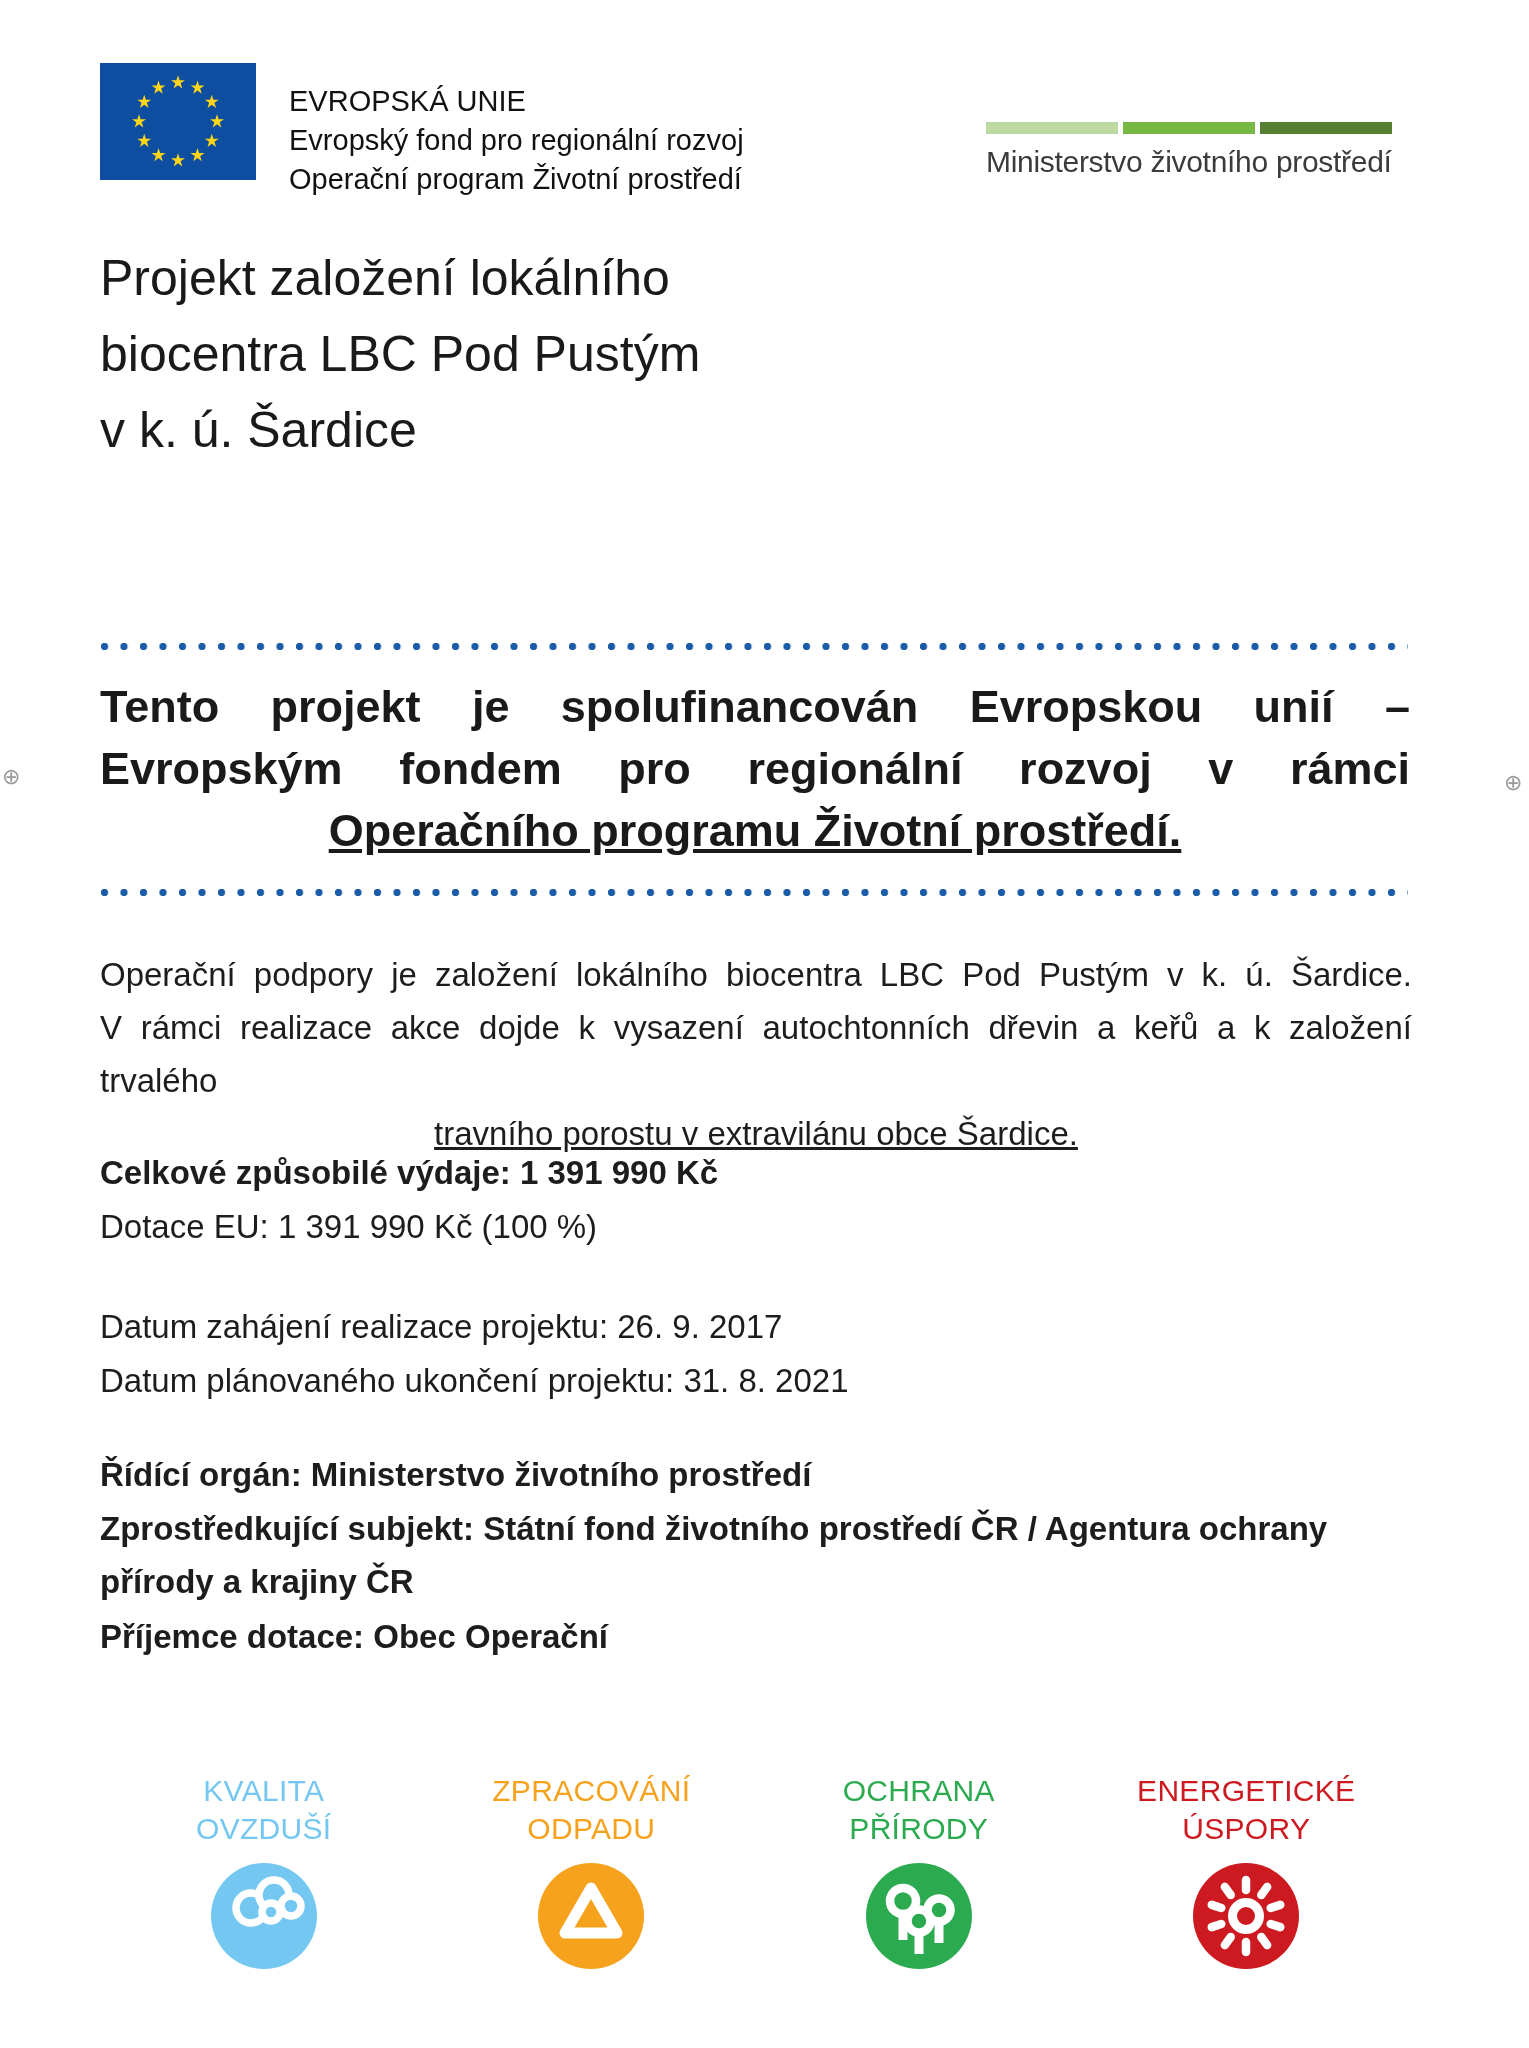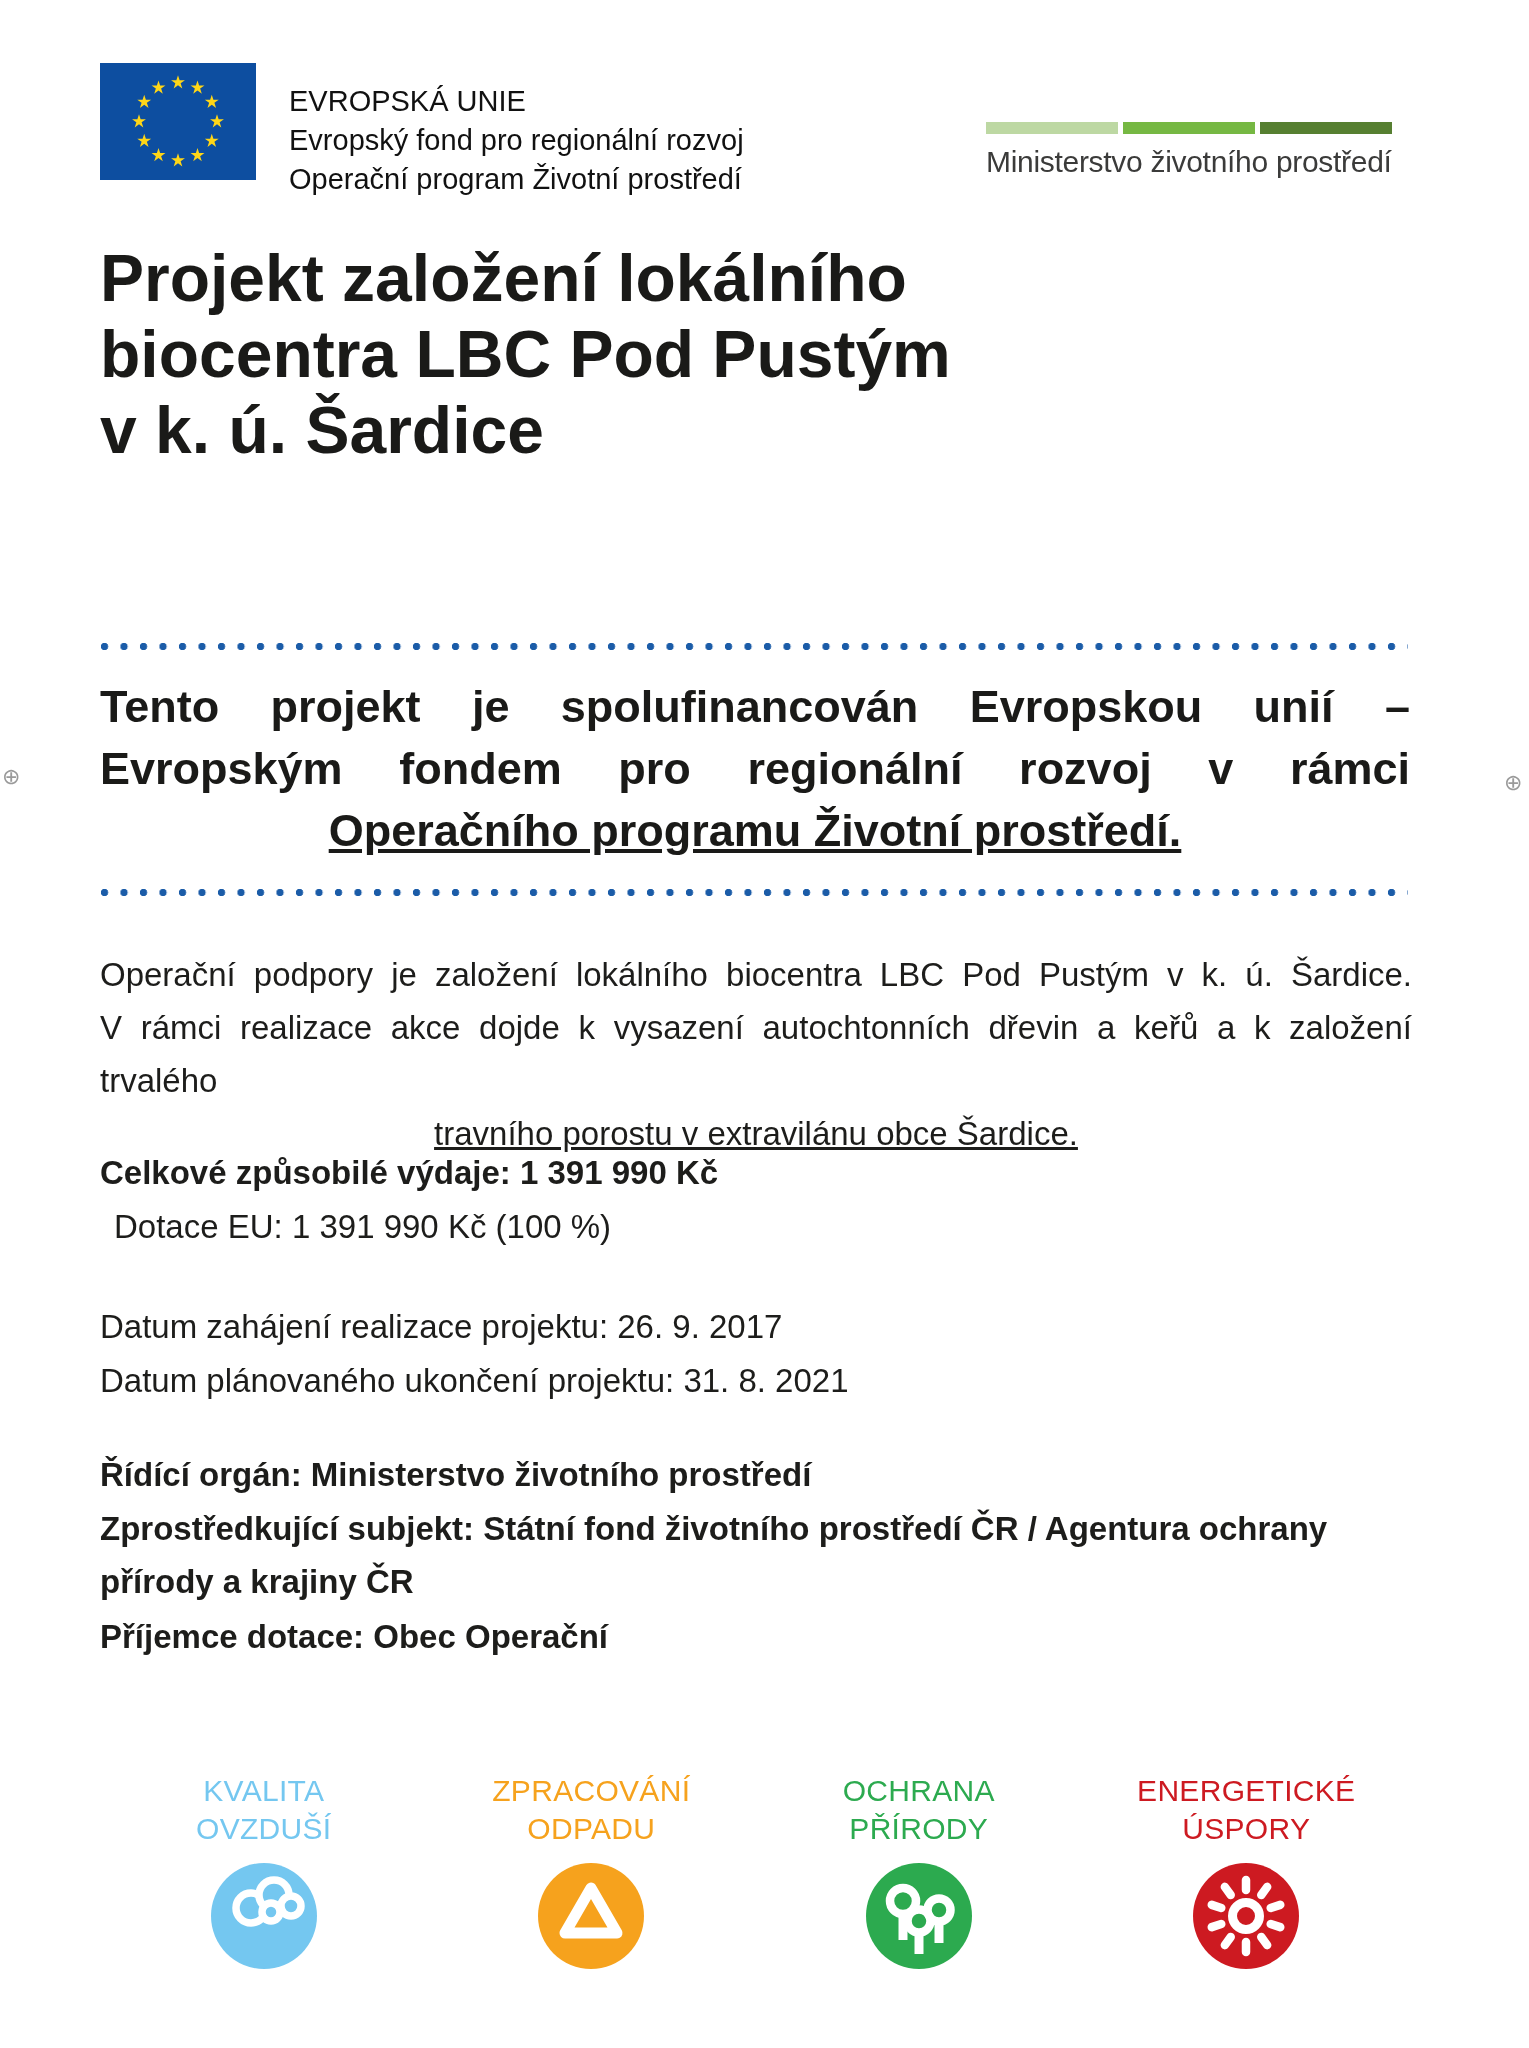--- a/index.html
+++ b/index.html
@@ -20,21 +20,21 @@
   .ministry { position:absolute; left:986px; top:122px; width:406px; }
   .ministry-bars { display:flex; gap:5px; height:12px; }
   .ministry-bars span { flex:1; }
   .mbar-1 { background:#bdd8a3; }
   .mbar-2 { background:#76b843; }
   .mbar-3 { background:#567f31; }
   .ministry-name { margin-top:11px; font-size:30px; color:#3b3b3a; letter-spacing:-0.3px; }
 
   
   .title { position:absolute; left:100px; top:240px; width:1320px; margin:0;
-           font-size:66px; font-weight:bold; line-height:76px; color:#1a1a18; }
+           font-size:50px; font-weight:normal; line-height:76px; color:#1a1a18; }
 
   
   .dots { position:absolute; left:100px; width:1308px; height:9px;
           background-image:radial-gradient(circle at 4.5px 4.5px, #1b5ca8 3.4px, rgba(0,0,0,0) 4px);
           background-size:19.5px 9px; background-repeat:repeat-x; }
   .dots-1 { top:642px; }
   .dots-2 { top:888px; }
 
   
   .subtitle { position:absolute; left:100px; top:676px; width:1310px;
@@ -43,21 +43,21 @@
   .jline-last { text-align:center;text-decoration:underline; }
 
   
   .description { position:absolute; left:100px; top:948px; width:1312px;
                  font-size:33px; line-height:53px; }
 
   
   .fact { position:absolute; left:100px; width:1316px; font-size:33px; line-height:53px; }
   .fact.bold { font-weight:bold; }
   .f-expenses  { top:1146px; }
-  .f-grant     { top:1200px;margin-left:14px; }
+  .f-grant     { top:1200px; }
   .f-start     { top:1300px; }
   .f-end       { top:1354px; }
   .f-managing  { top:1448px; }
   .f-intermed  { top:1502px; }
   .f-benef     { top:1610px; }
 
   
   .priorities { position:absolute; left:100px; top:1772px; width:1310px; display:flex; }
   .priority { flex:1; text-align:center; }
   .pri-label { font-size:30px; line-height:38px; letter-spacing:0.3px; }

